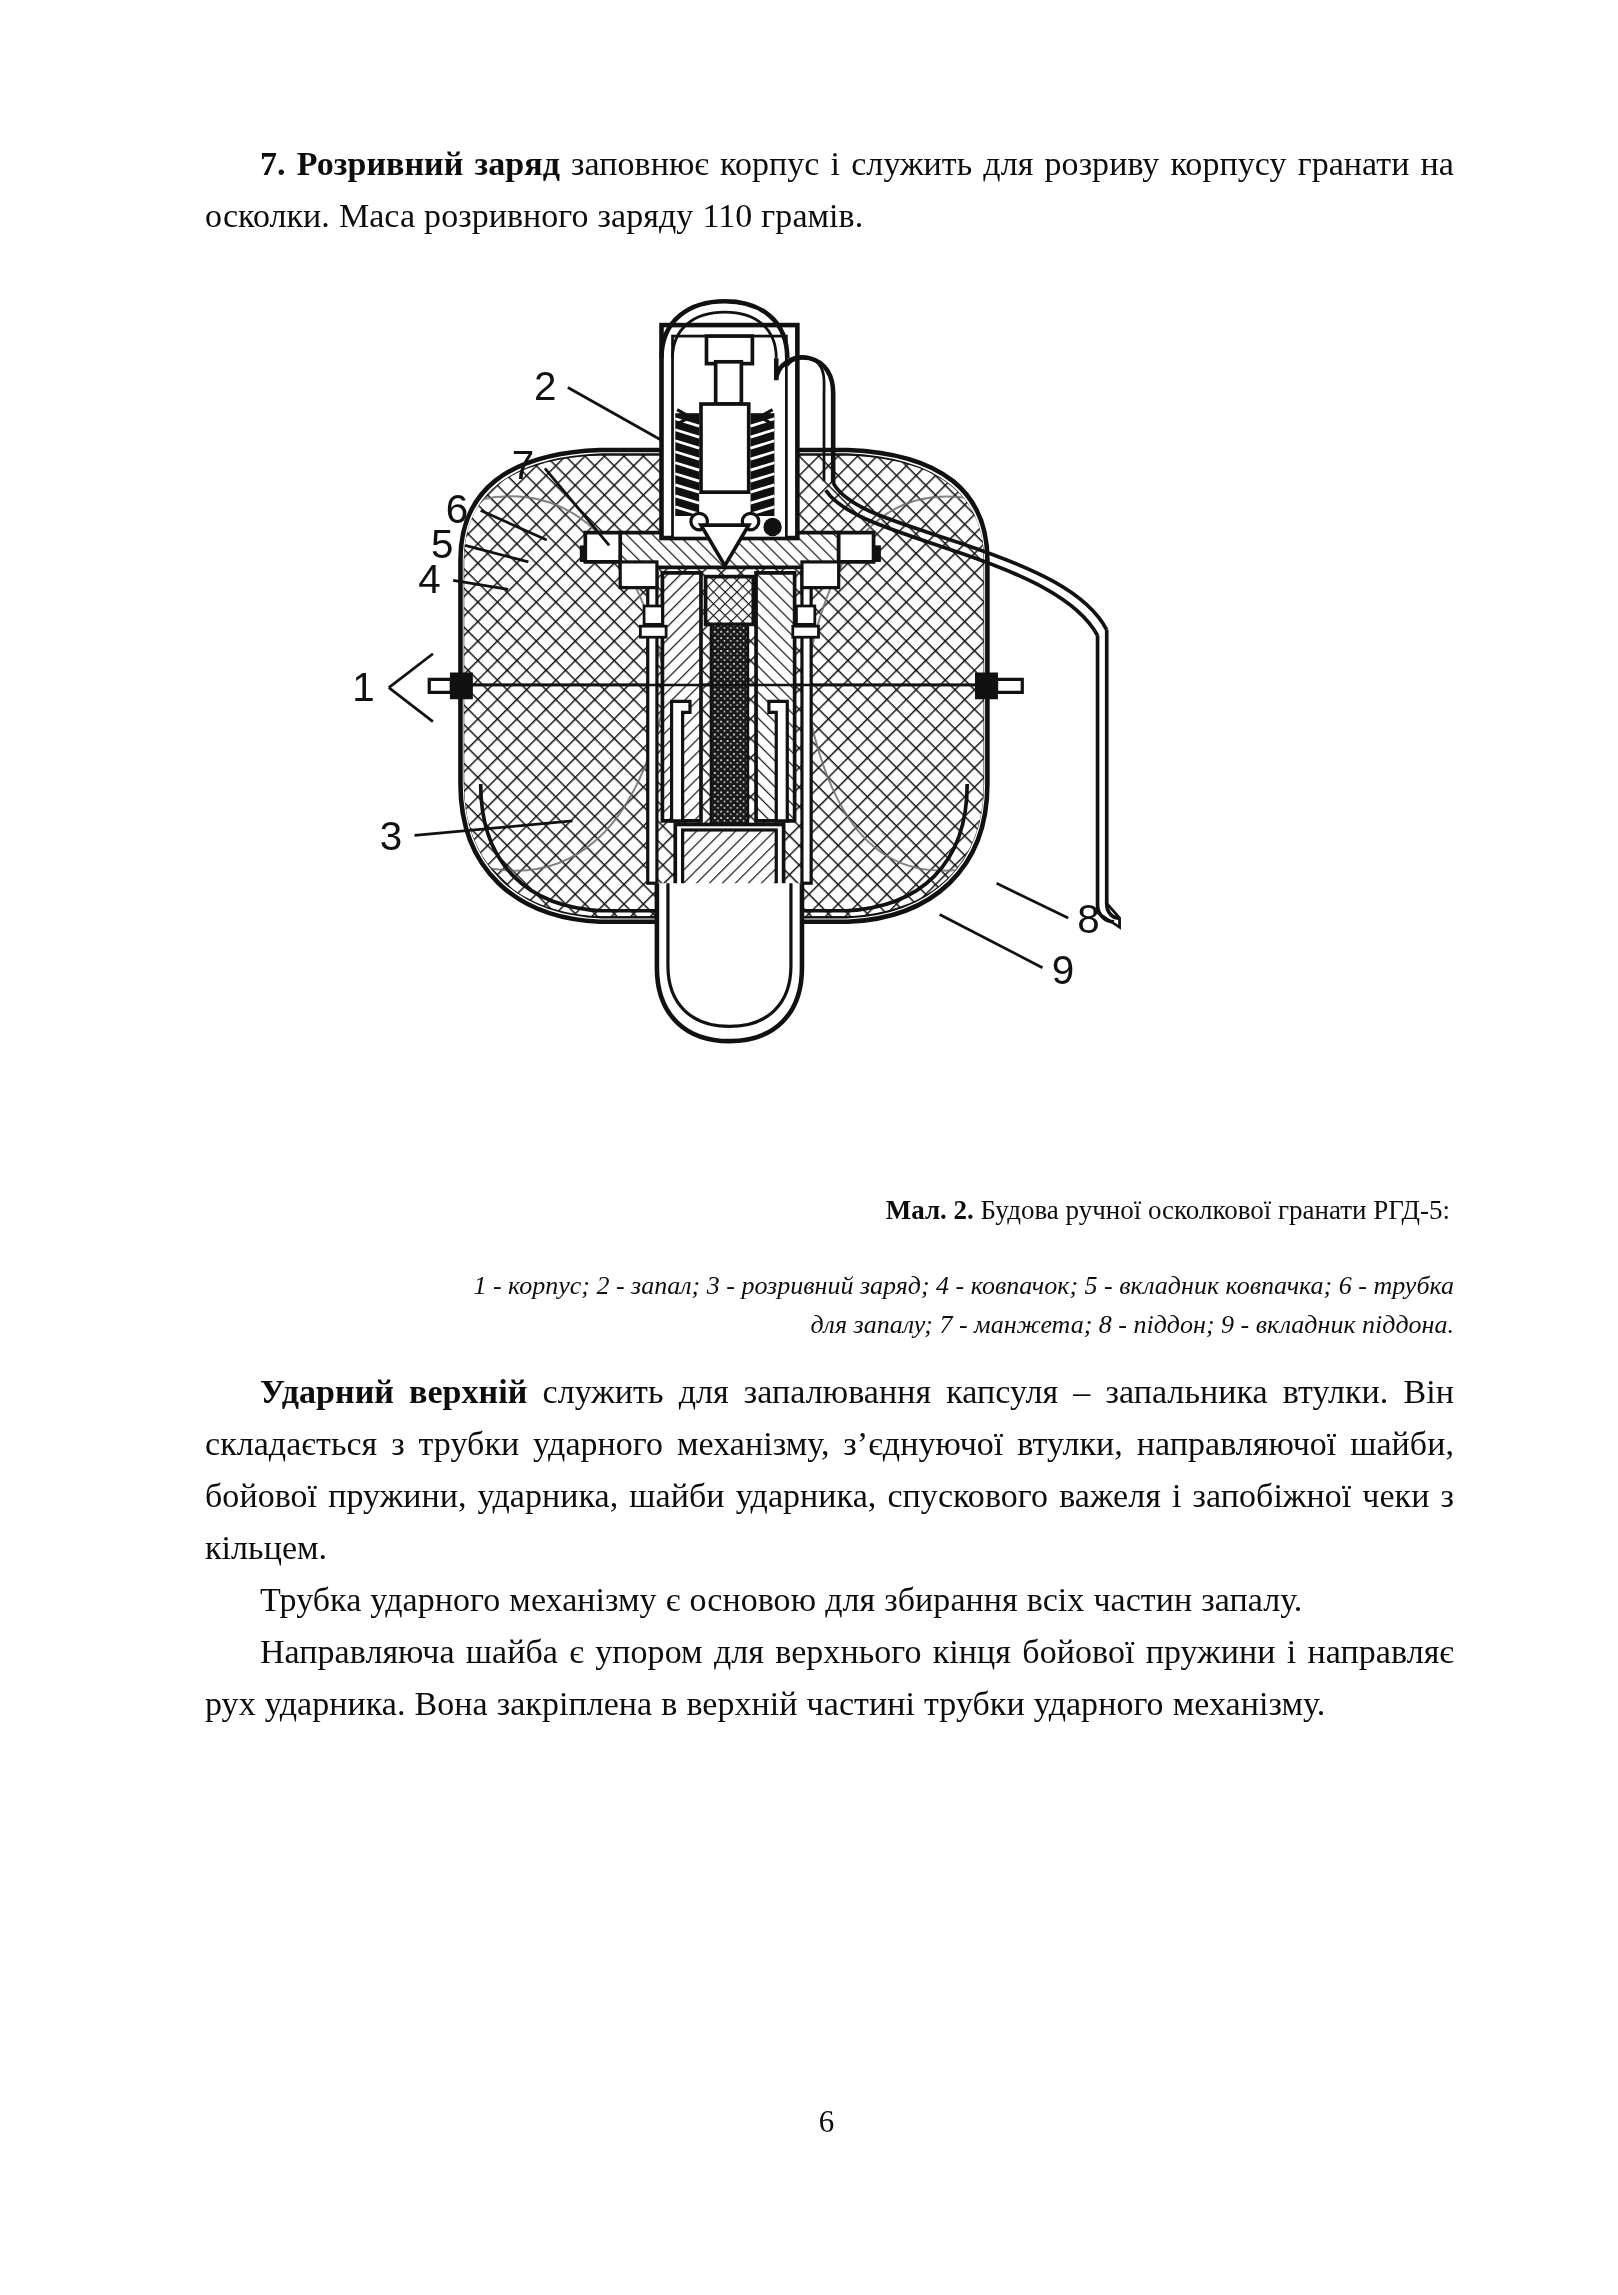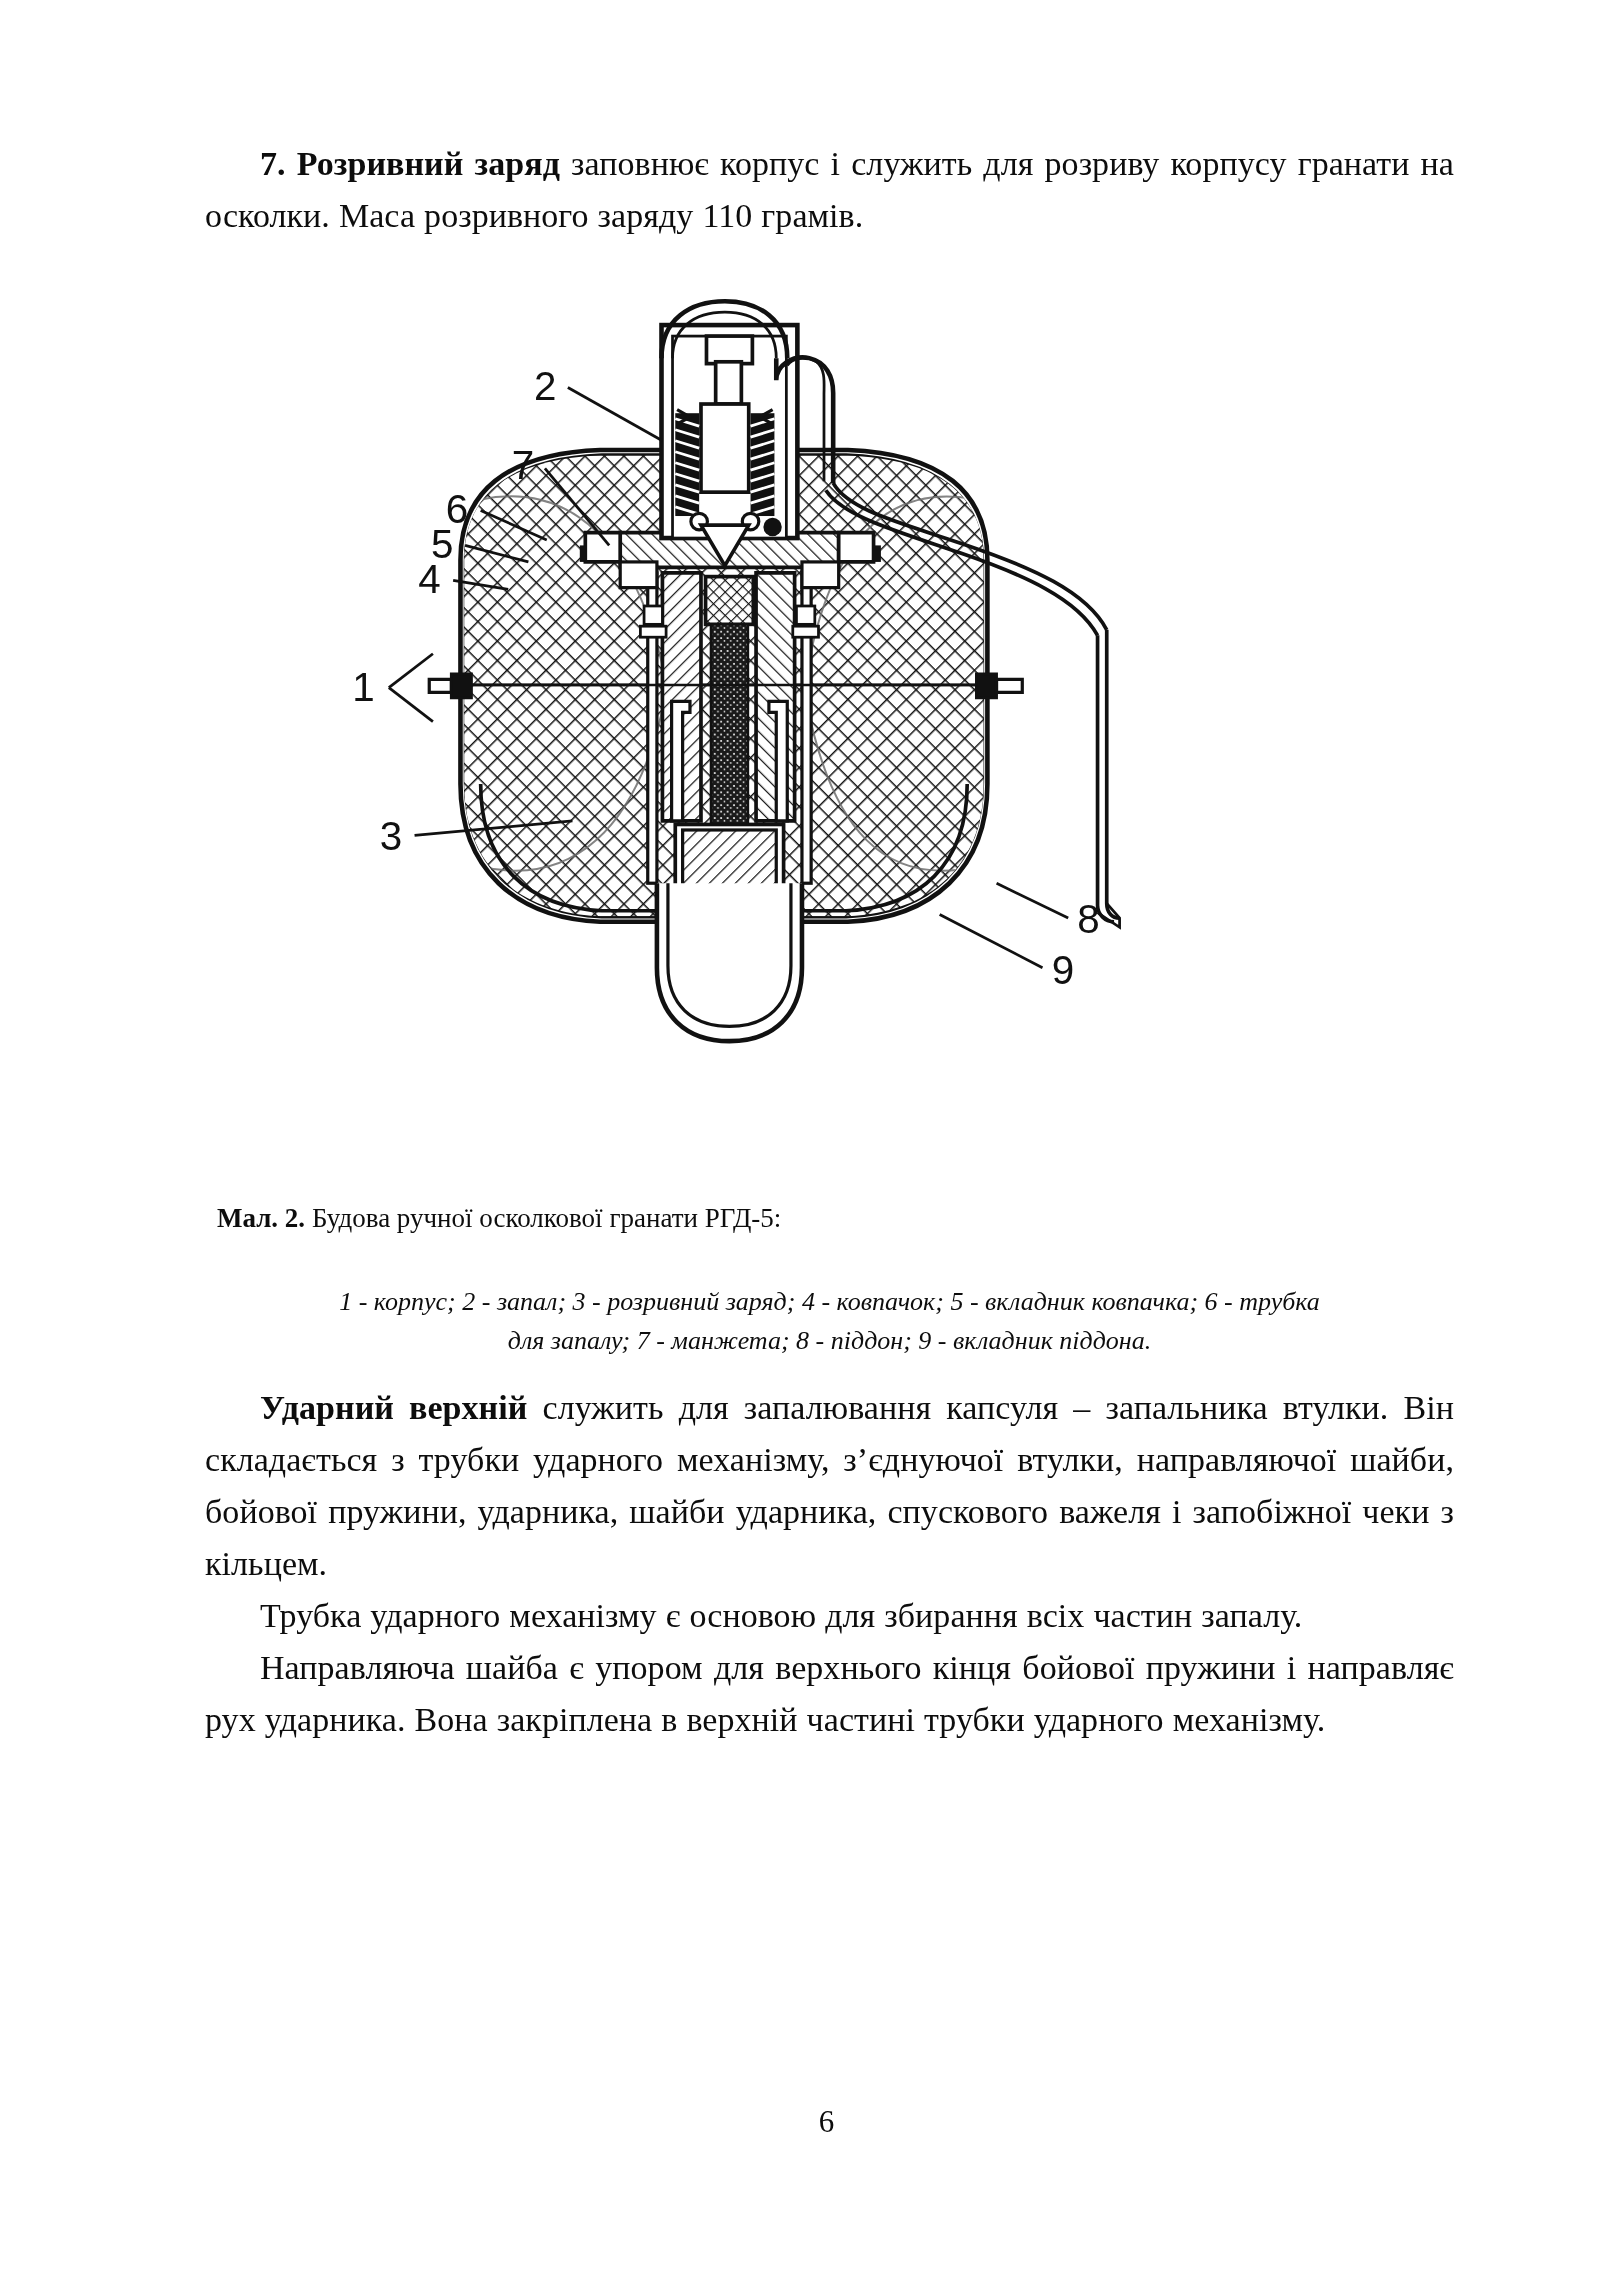--- a/index.html
+++ b/index.html
@@ -50,31 +50,31 @@
     width: 1249px;
     height: 918px;
   }
   .figure-svg {
     position: absolute;
     left: 0;
     top: 0;
   }
 
   .fig-caption {
-    margin: 12px;
-    text-align: left;
+    margin: 4px;
+    text-align: right;
     font-size: 27px;
     line-height: 37px;
   }
   .fig-caption .cap-lead {
     font-weight: bold;
   }
   .fig-legend {
     margin: 0;
-    text-align: center;
+    text-align: right;
     font-style: italic;
     font-size: 26px;
     line-height: 39px;
   }
 
   .page-number {
     position: absolute;
     left: 0;
     top: 2103px;
     width: 1619px;

